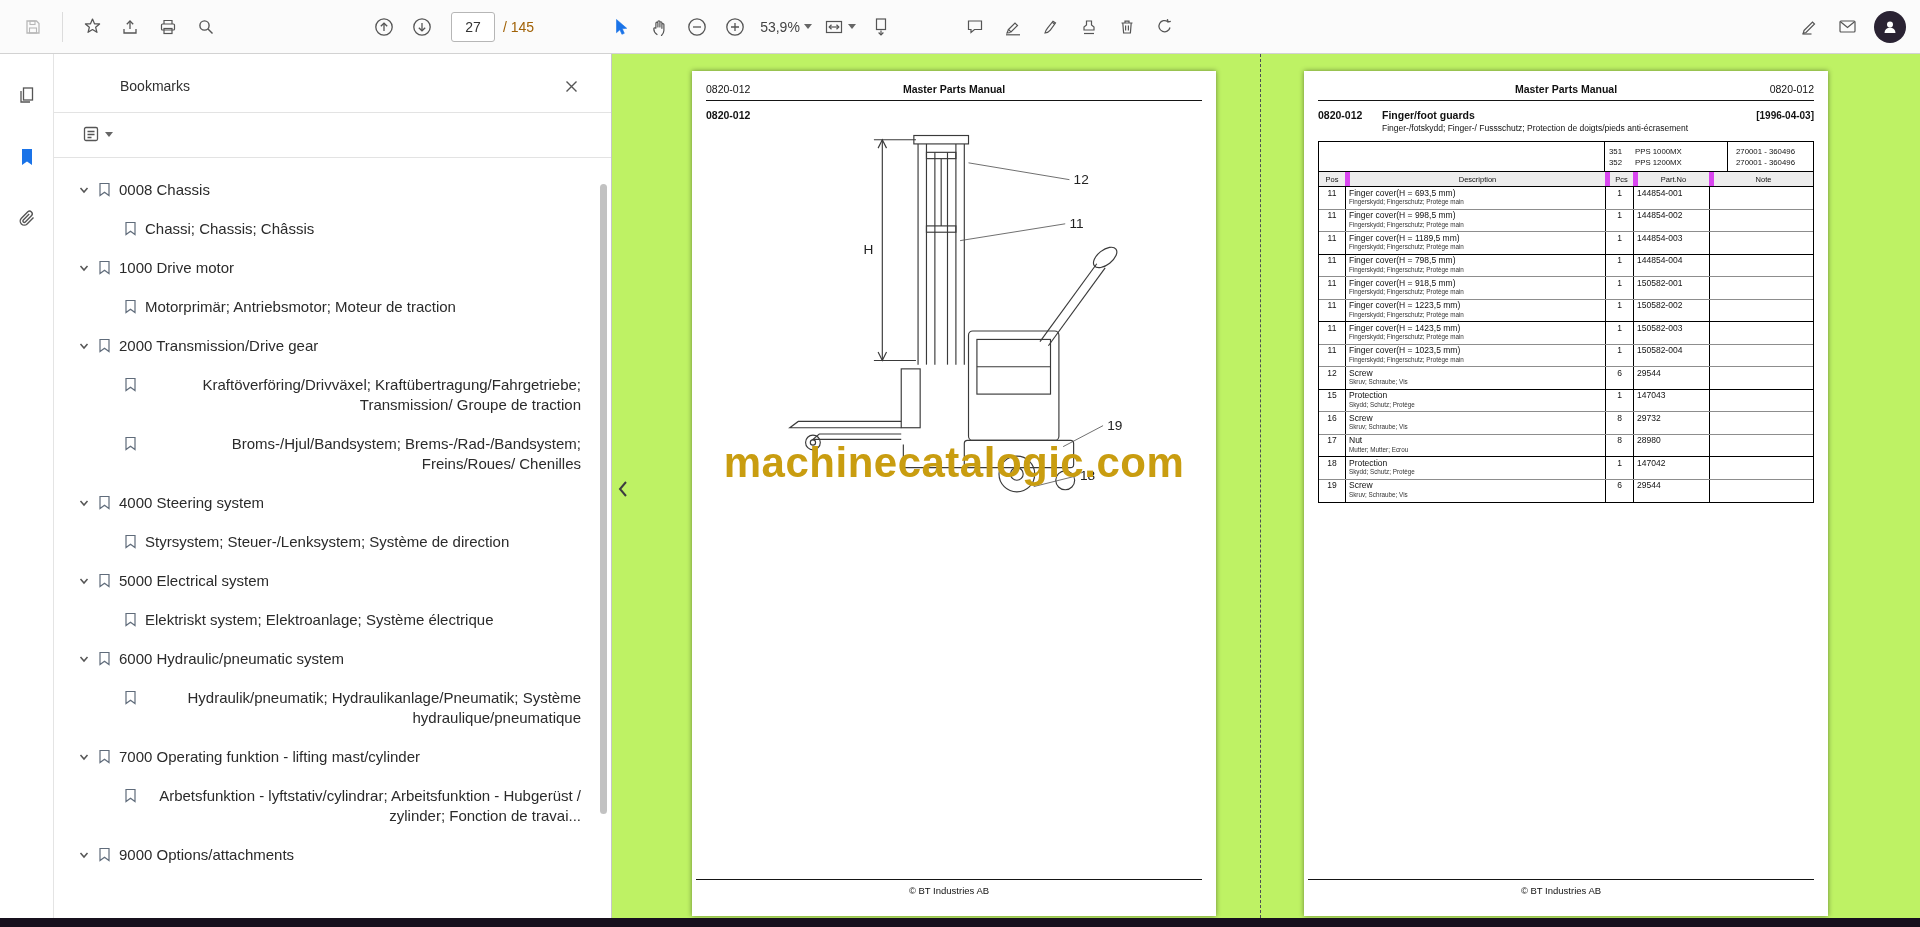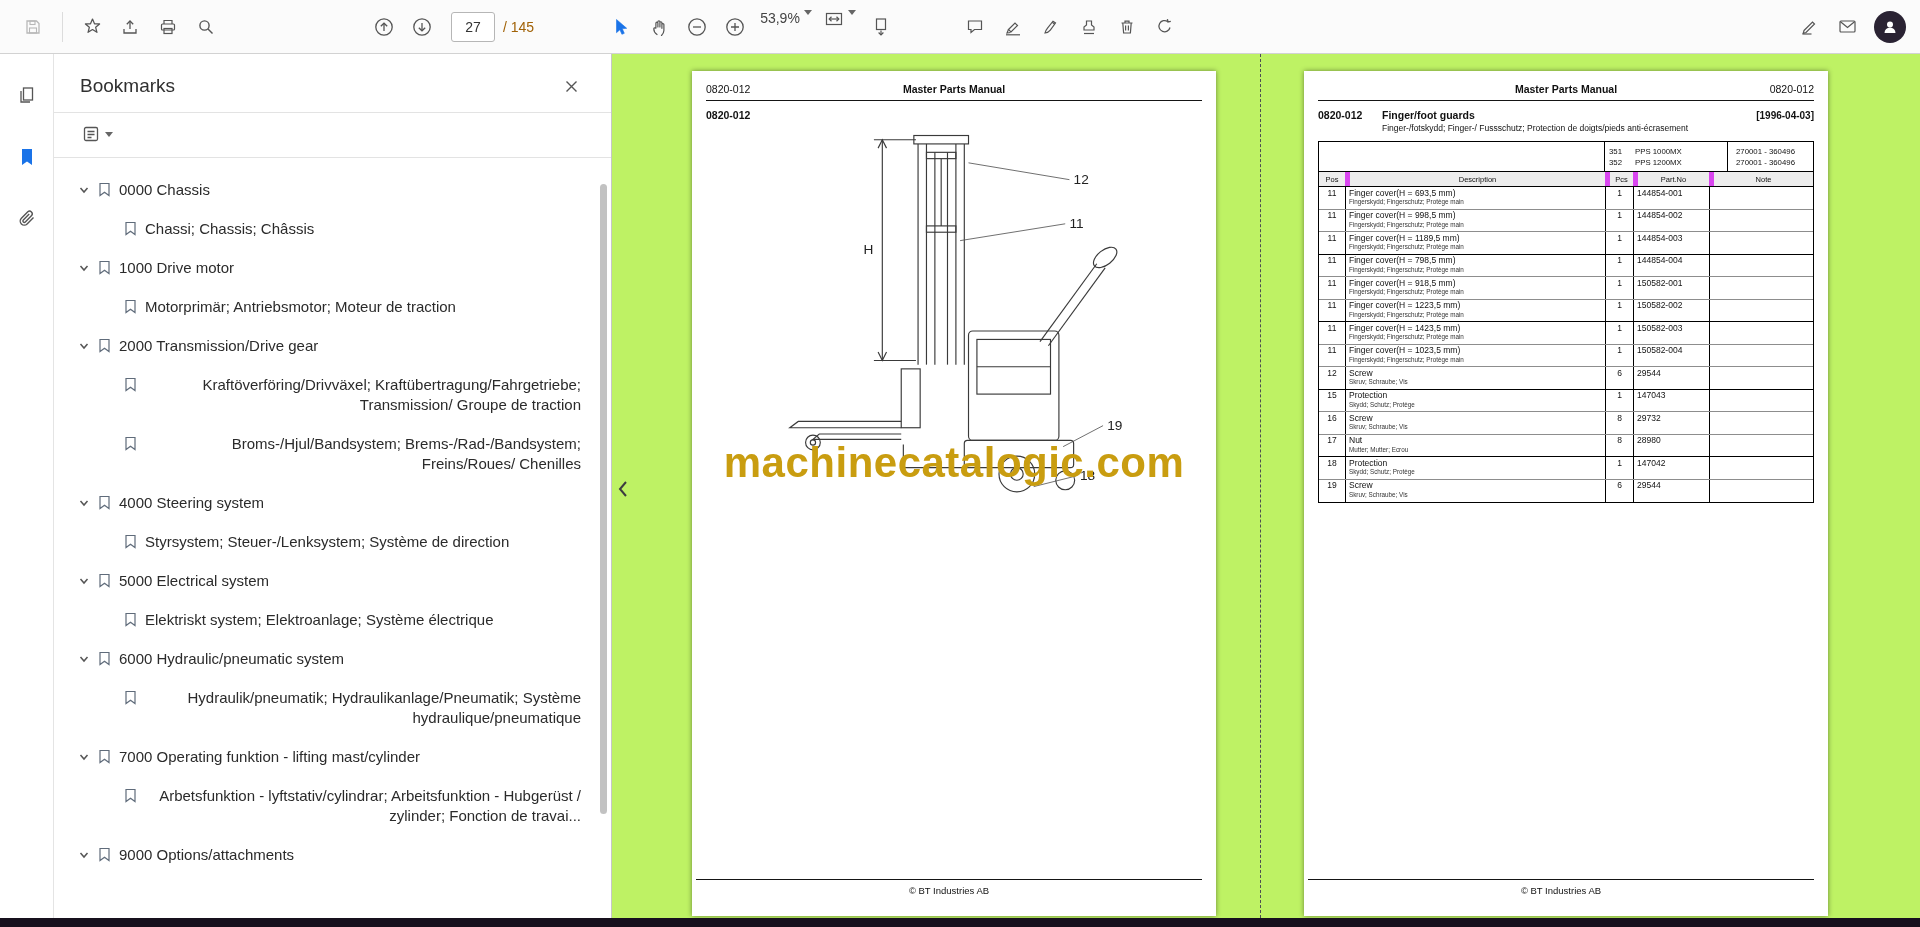--- a/index.html
+++ b/index.html
@@ -10,40 +10,40 @@
   
   .toolbar { height:54px; min-height:54px; background:#fbfbfb; border-bottom:1px solid #d2d2d2;
              display:flex; align-items:center; padding:0 14px; }
   .tbtn { width:38px; height:38px; border-radius:4px; display:flex; align-items:center; justify-content:center;
           cursor:pointer; flex:0 0 auto; }
   .tb-sep { width:1px; height:30px; background:#dcdcdc; margin:0 10px; }
   .gap-lg { margin-left:140px; } .gap-md { margin-left:64px; } .gap-sm { margin-left:56px; }
   .page-input { width:44px; height:30px; border:1px solid #b6b6b6; border-radius:3px; background:#fff;
                 text-align:center; font-size:14px; color:#333; margin-left:10px; font-family:"Liberation Sans",sans-serif; }
   .page-total { font-size:14px; color:#a16207; margin:0 4px 0 8px; white-space:nowrap; }
-  .zoom-ctl { display:flex; align-items:flex-start; gap:4px; padding:0 6px; height:34px; border-radius:4px; cursor:pointer; }
+  .zoom-ctl { display:flex; align-items:center; gap:4px; padding:0 6px; height:34px; border-radius:4px; cursor:pointer; }
   .zoom-label { font-size:14px; color:#444; }
   .chev-dn { width:0; height:0; border-left:4px solid transparent; border-right:4px solid transparent;
              border-top:5px solid #666; }
   .spacer { flex:1; }
   .avatar { width:32px; height:32px; border-radius:50%; background:#2a2333; display:flex; align-items:center;
             justify-content:center; margin-left:8px; cursor:pointer; }
 
   
   .body-row { flex:1; display:flex; position:relative; min-height:0; }
 
   .left-rail { width:54px; background:#fff; border-right:1px solid #e4e4e4; display:flex; flex-direction:column;
                align-items:center; padding-top:22px; gap:24px; }
   .rail-btn { width:38px; height:38px; border-radius:4px; display:flex; align-items:center; justify-content:center; cursor:pointer; }
 
   .bm-panel { width:558px; background:#fff; border-right:1px solid #c6c6c6; position:relative;
               display:flex; flex-direction:column; }
   .panel-header { display:flex; align-items:center; justify-content:space-between; padding:18px 26px 12px 26px;
                   border-bottom:1px solid #e3e3e3; }
-  .panel-title { font-size:19px; color:#303030; }
+  .panel-title { font-size:14px; color:#303030;margin-left:40px; }
   .panel-close { width:28px; height:28px; display:flex; align-items:center; justify-content:center; cursor:pointer; border-radius:4px; }
   .panel-options { padding:8px 26px 10px 22px; border-bottom:1px solid #e3e3e3; display:flex; align-items:center; }
   .opt-btn { display:flex; align-items:center; gap:5px; padding:4px 6px; border-radius:4px; cursor:pointer; }
 
   .tree { flex:1; overflow:hidden; padding:12px 30px 0 22px; }
   .tree-row { display:flex; align-items:flex-start; cursor:pointer; }
   .tree-row.top { padding:9.5px 0; gap:6px; }
   .tree-row.child { padding:9.5px 0; margin-left:48px; gap:6px;text-align:right; }
   .twirl { width:16px; height:20px; display:flex; align-items:center; justify-content:center; flex:0 0 auto; }
   .bmicon { width:15px; height:20px; display:flex; align-items:center; flex:0 0 auto; }
@@ -359,21 +359,21 @@
             <span class="twirl">
               <svg width="12" height="12" viewBox="0 0 12 12">
                 <polyline points="2.5,4 6,8 9.5,4" fill="none" stroke="#555" stroke-width="1.5"></polyline>
               </svg>
             </span>
             <span class="bmicon">
               <svg width="13" height="15" viewBox="0 0 13 15">
                 <path d="M2 1.5h9V13.5l-4.5-3.2L2 13.5z" fill="none" stroke="#5f6b7a" stroke-width="1.2"></path>
               </svg>
             </span>
-            <span class="tree-label">0000 Chassis</span>
+            <span class="tree-label">0008 Chassis</span>
           </div>
           <div class="tree-row child">
             <span class="bmicon">
               <svg width="13" height="15" viewBox="0 0 13 15">
                 <path d="M2 1.5h9V13.5l-4.5-3.2L2 13.5z" fill="none" stroke="#5f6b7a" stroke-width="1.2"></path>
               </svg>
             </span>
             <span class="tree-label">Chassi; Chassis; Châssis</span>
           </div>
           <div class="tree-row top">

